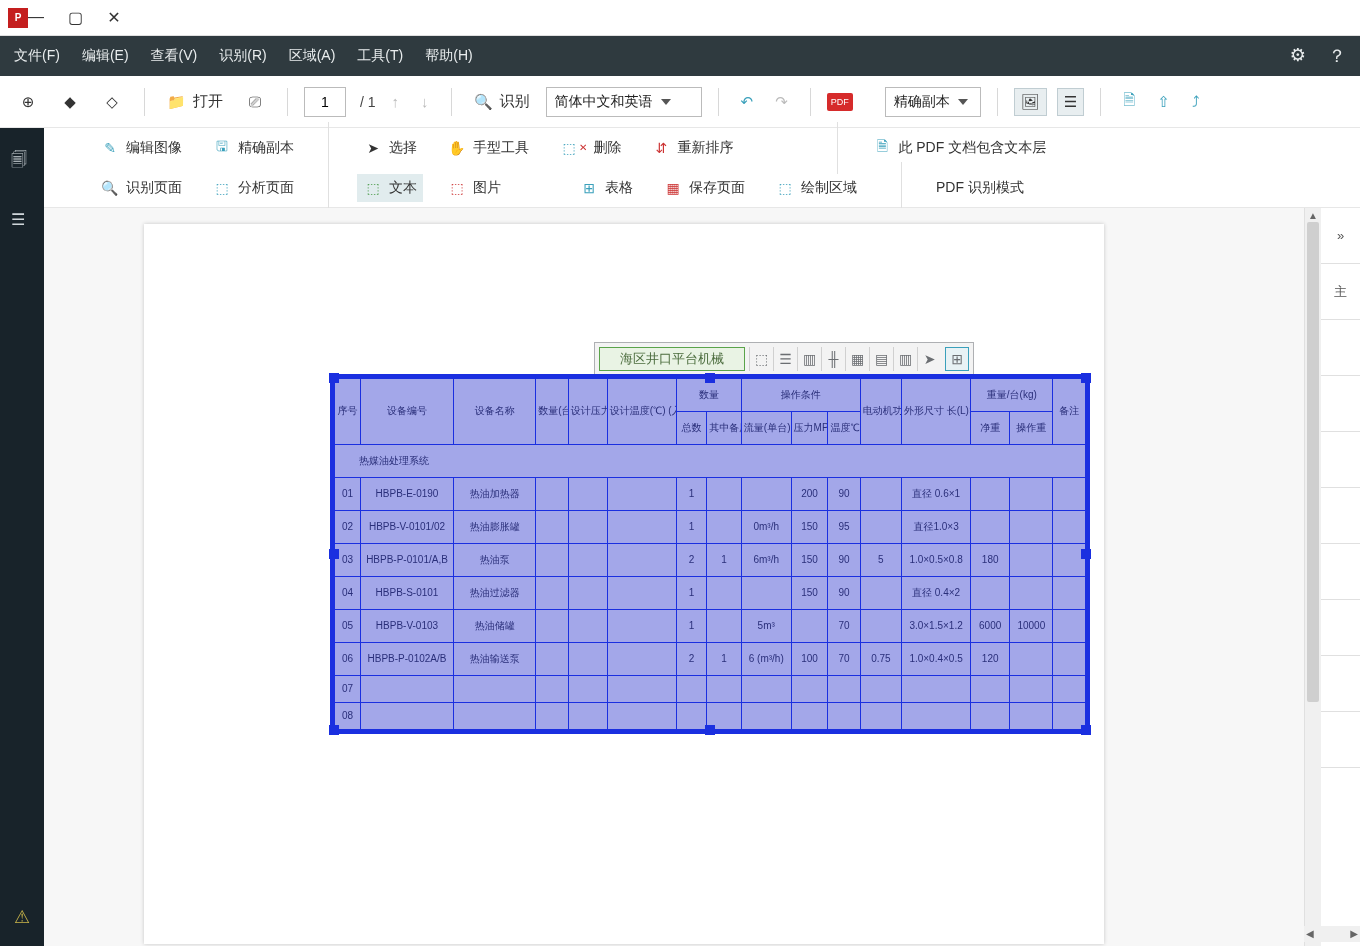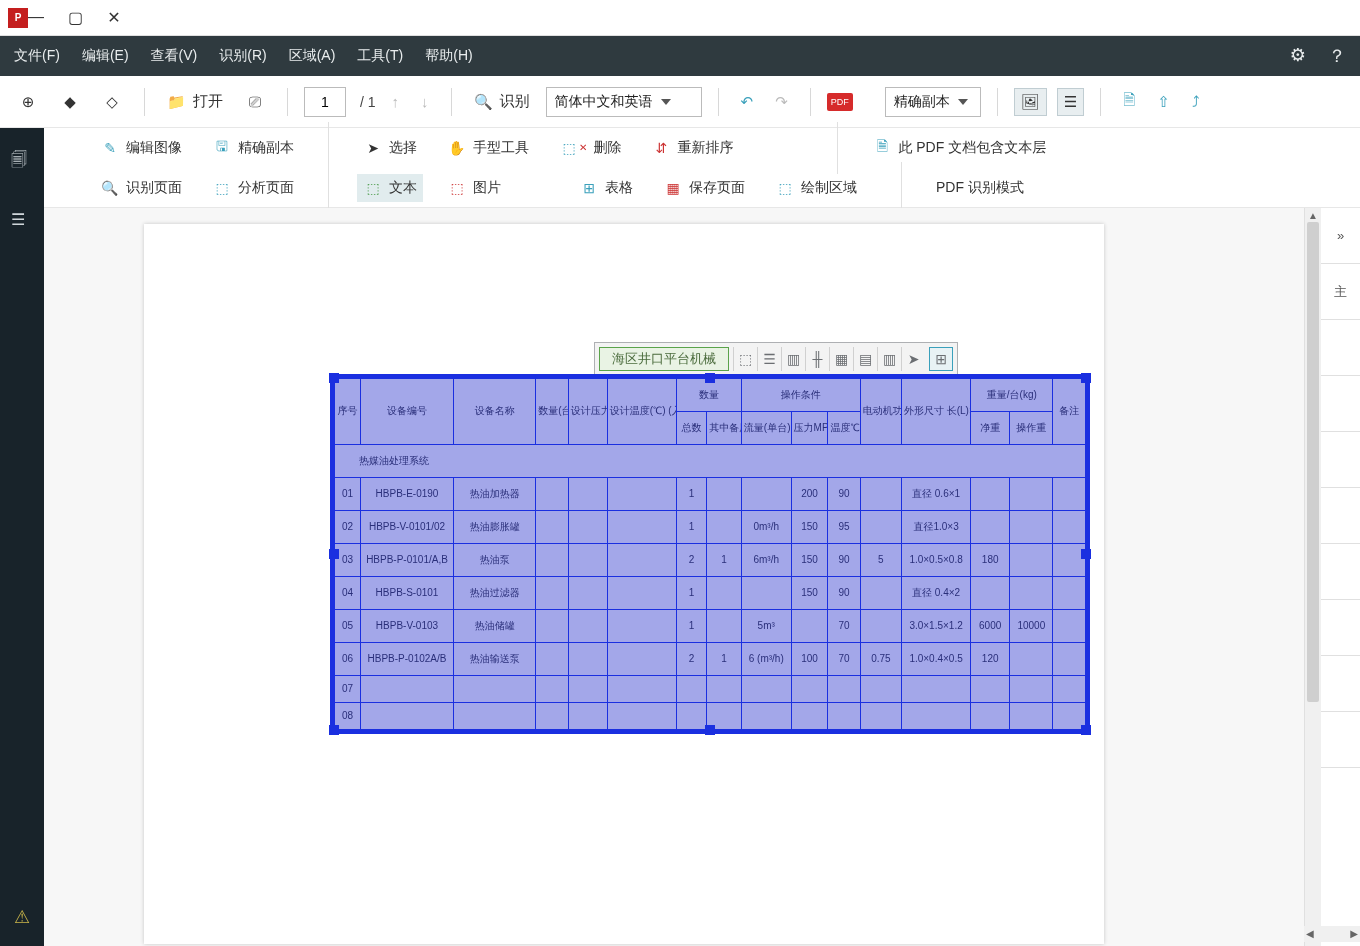--- a/index.html
+++ b/index.html
@@ -52,21 +52,21 @@
 .sel .h-t{top:-5px;left:50%;margin-left:-5px} .sel .h-b{bottom:-5px;left:50%;margin-left:-5px}
 .sel .h-l{left:-5px;top:50%;margin-top:-5px} .sel .h-r{right:-5px;top:50%;margin-top:-5px}
 
 
 .doc-table { width:100%; height:100%; border-collapse:collapse; table-layout:fixed; font-size:10px; color:#2a2f7a; }
 .doc-table td,.doc-table th { border:1.5px solid #1a2fe0; text-align:center; padding:1px 2px; overflow:hidden; white-space:nowrap; }
 .doc-table th { font-weight:normal; }
 
 
 .float-tb { position:absolute; left:450px; top:118px; height:34px; border:1px solid #aeb0b3; background:#f3f3f3; display:flex; align-items:center; }
-.float-tb .ft-label { border:1px solid #5aa34a; background:#e9f3e4; padding:2px 12px; font-size:13px; color:#4a6b3c; margin:12px 4px; }
+.float-tb .ft-label { border:1px solid #5aa34a; background:#e9f3e4; padding:2px 20px; font-size:13px; color:#4a6b3c; margin:12px 4px; }
 .float-tb .ft-ic { width:24px; height:24px; display:flex; align-items:center; justify-content:center; color:#6b6e72; font-size:14px; border-left:1px solid #d0d0d0; }
 
 
 .rightbar { width: 56px; background:#fff; border-left:1px solid #e0e0e0; position:relative; }
 .rightbar .rb-slot { height:56px; border-bottom:1px solid #e0e0e0; display:flex; align-items:center; justify-content:center; font-size:13px; color:#555; }
 .scrollbar-v { position:absolute; left:0; top:0; width:16px; height:100%; background:#f0f0f0; }
 .scrollbar-v .thumb { position:absolute; top:14px; left:2px; width:12px; height:480px; background:#cfcfcf; border-radius:2px; }
 .scrollbar-v .arr { position:absolute; left:2px; width:12px; height:12px; color:#666; font-size:10px; text-align:center; }
 .scrollbar-h { position:absolute; bottom:18px; right:0; height:16px; width:56px; background:#f0f0f0; }
 

